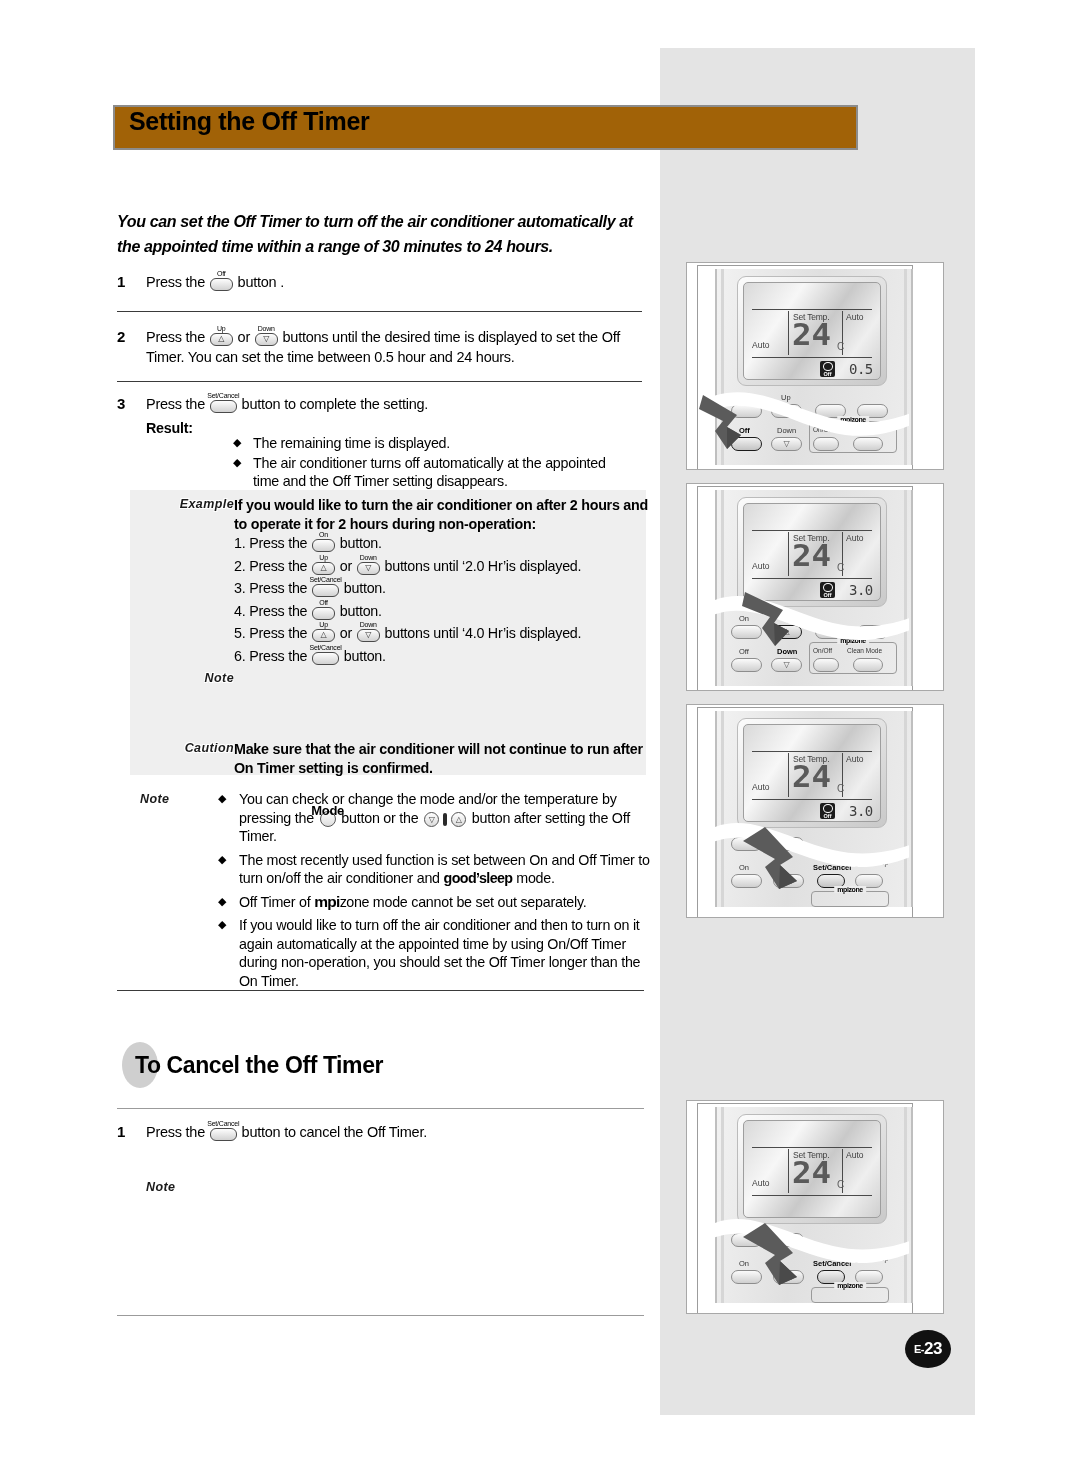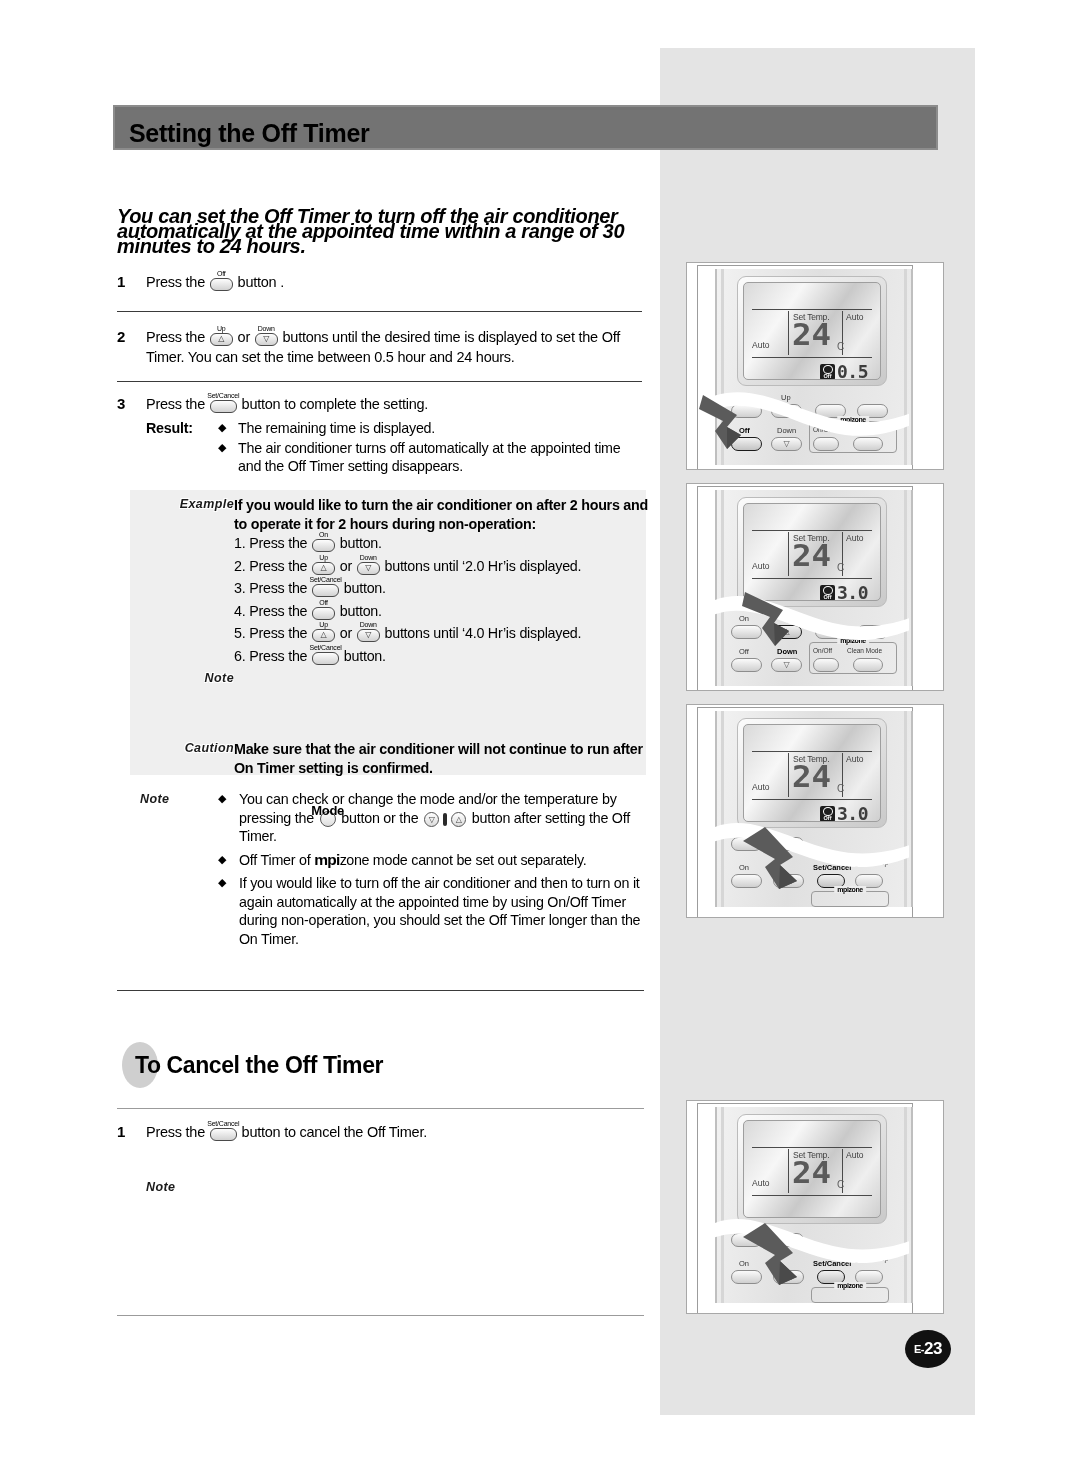--- a/index.html
+++ b/index.html
@@ -3,27 +3,27 @@
 <meta charset="utf-8">
 <style>
   html,body{margin:0;padding:0;background:#fff;}
   body{width:1080px;height:1466px;position:relative;overflow:hidden;
        font-family:"Liberation Sans","DejaVu Sans",sans-serif;color:#000;}
 
   
   #grey-column{position:absolute;left:660px;top:48px;width:315px;height:1367px;background:#e4e4e4;}
 
   
-  #page-title-box{position:absolute;left:113px;top:105px;width:825px;height:45px;
-      background:#737373;border:2px solid #8c8c8c;box-sizing:border-box;display:flex;align-items:flex-end;}
+  #page-title-box{position:absolute;left:113px;top:105px;width:745px;height:45px;
+      background:#a16207;border:2px solid #8c8c8c;box-sizing:border-box;display:flex;align-items:flex-start;}
   #page-title-box .t{font-size:25px;font-weight:bold;letter-spacing:-0.3px;padding-left:14px;}
 
   
   #intro{position:absolute;left:117px;top:209px;width:540px;font-style:italic;font-weight:bold;
-      font-size:20px;line-height:15px;letter-spacing:-0.35px;}
+      font-size:16px;line-height:25px;letter-spacing:-0.35px;}
 
   
   .hr{position:absolute;height:0;border-top:1.6px solid #3a3a3a;left:117px;width:525px;}
 
   
   .step{position:absolute;left:117px;width:540px;font-size:14.5px;line-height:20px;letter-spacing:-0.25px;}
   .step .num{position:absolute;left:0;top:0;font-weight:bold;font-size:15px;}
   .step .body{margin-left:29px;}
 
   
@@ -44,21 +44,21 @@
   .temp-btn .l,.temp-btn .r{position:absolute;top:0;width:15px;height:15px;border-radius:50%;
       border:1.3px solid #555;background:linear-gradient(#fff,#dcdcdc);box-sizing:border-box;
       font-size:8px;line-height:13px;text-align:center;color:#444;}
   .temp-btn .l{left:0;}
   .temp-btn .r{right:0;}
   .temp-btn .bar{position:absolute;left:19px;top:1px;width:4px;height:13px;
       background:#2a2a2a;border-radius:2px;}
 
   
   .result-label{font-weight:bold;}
-  .diamond-list{margin:0;padding:0;list-style:none;}
+  .diamond-list{margin:15px;padding:0;list-style:none;}
   .diamond-list li{position:relative;padding-left:20px;margin-bottom:1px;}
   .diamond-list li:before{content:"\25C6";position:absolute;left:0;top:-1px;font-size:11px;}
 
   
   #info-box{position:absolute;left:130px;top:490px;width:516px;height:285px;background:#efefef;}
   .ilabel{font-style:italic;font-weight:bold;font-size:12.5px;letter-spacing:0.4px;
       color:#1b1b1b;text-shadow:0.9px 0.9px 0 #fff, -0.9px -0.9px 0 #fff, 0.9px -0.9px 0 #fff, -0.9px 0.9px 0 #fff;}
   .irow{position:absolute;display:flex;}
   .irow .lab{width:88px;flex:none;padding-top:1px;text-align:right;}
   .irow .txt{font-size:14.3px;line-height:18.5px;letter-spacing:-0.25px;}
@@ -108,21 +108,21 @@
   .lcd .auto-l{position:absolute;left:8px;top:57px;font-size:8.5px;color:#3d3d3d;}
   .lcd .temp{position:absolute;left:48px;top:36px;font-size:31px;line-height:31px;font-weight:bold;
       color:#5a5a5a;font-family:"DejaVu Sans Mono",monospace;transform:scaleX(1.05);transform-origin:left top;}
   .lcd .cdeg{position:absolute;left:93px;top:58px;font-size:10px;color:#5a5a5a;}
 
   .timer-ind{position:absolute;left:76px;top:78px;display:flex;align-items:center;}
   .timer-ind .clk{width:15px;height:16px;background:#1c1c1c;border-radius:2px;position:relative;
       display:flex;flex-direction:column;align-items:center;justify-content:flex-start;}
   .timer-ind .clk .dial{width:8px;height:8px;border:1.3px solid #fff;border-radius:50%;margin-top:1px;}
   .timer-ind .clk .off{font-size:5.5px;color:#fff;font-weight:bold;line-height:5.5px;margin-top:0.5px;}
-  .timer-ind .val{font-size:18px;font-weight:bold;color:#3d3d3d;margin-left:2px;letter-spacing:-0.5px;
+  .timer-ind .val{font-size:14px;font-weight:normal;color:#3d3d3d;margin-left:14px;letter-spacing:-0.5px;
       font-family:"DejaVu Sans Mono",monospace;}
 
   .keypad{position:absolute;left:14px;top:124px;width:168px;height:66px;}
   .kb{position:absolute;width:31px;height:14px;border-radius:7px;border:1.2px solid #8d8d8d;
       background:linear-gradient(#fbfbfb,#cfcfcf);box-sizing:border-box;text-align:center;
       font-size:8px;line-height:12px;color:#555;}
   .kb.dark{border:1.9px solid #1b1b1b;background:linear-gradient(#f2f2f2,#c3c3c3);}
   .klab{position:absolute;font-size:7.5px;color:#333;white-space:nowrap;}
   .klab.bold{font-weight:bold;color:#000;}
   .kgroup{position:absolute;border:1.1px solid #9a9a9a;border-radius:4px;box-sizing:border-box;}
@@ -254,20 +254,25 @@
 
 <div id="note2">
   <span class="lab ilabel">Note</span>
   <ul>
     <li>
       <span>You can check or change the mode and/or the temperature by pressing the</span>
       <span class="mode-circ"><span class="cap">Mode</span><span class="c"></span></span>
       <span>button or the</span>
       <span class="temp-btn"><span class="l">▽</span><span class="bar"></span><span class="r">△</span></span>
       <span>button after setting the Off Timer.</span>
+    </li>
+    <li>
+      <span>The most recently used function is set between On and Off Timer to turn on/off the air conditioner and</span>
+      <span class="logo-gs">good’sleep</span>
+      <span>mode.</span>
     </li>
     <li>
       <span>Off Timer of</span>
       <span class="logo-mpi">mpi</span><span class="logo-zone">zone</span>
       <span>mode cannot be set out separately.</span>
     </li>
     <li>If you would like to turn off the air conditioner and then to turn on it again automatically at the appointed time by using On/Off Timer during non-operation, you should set the Off Timer longer than the On Timer.</li>
   </ul>
 </div>
 

